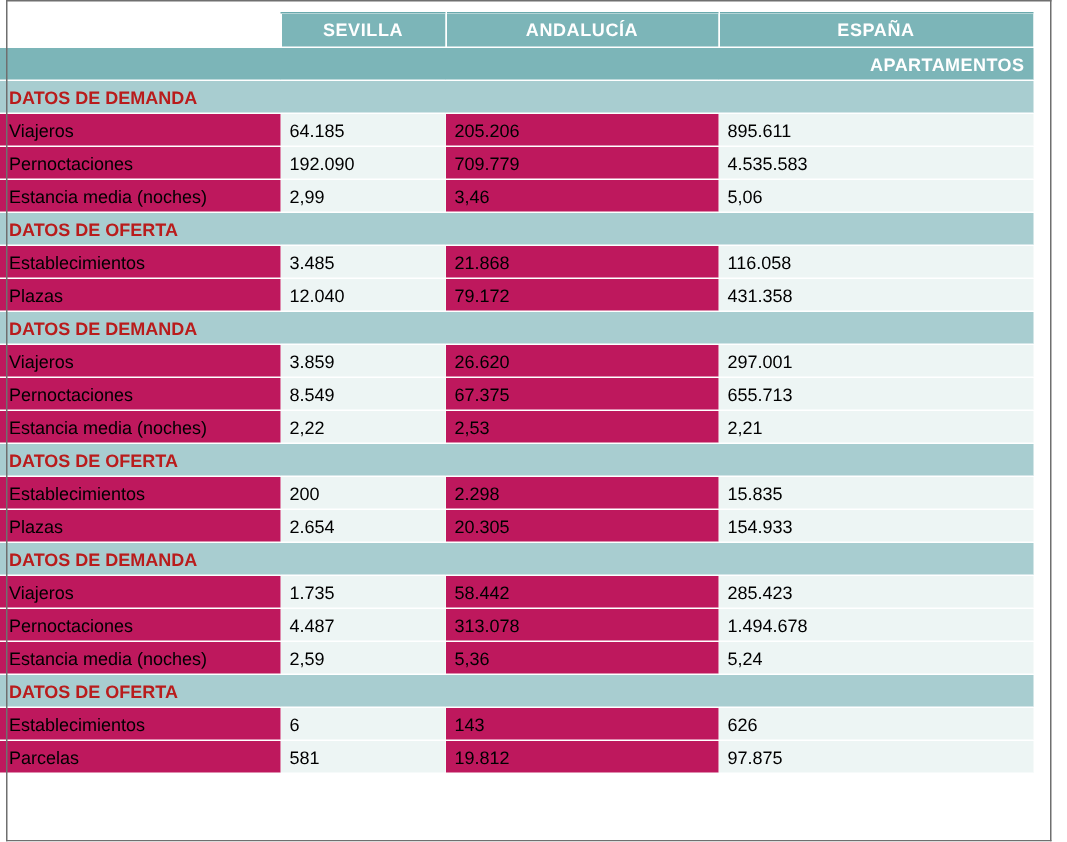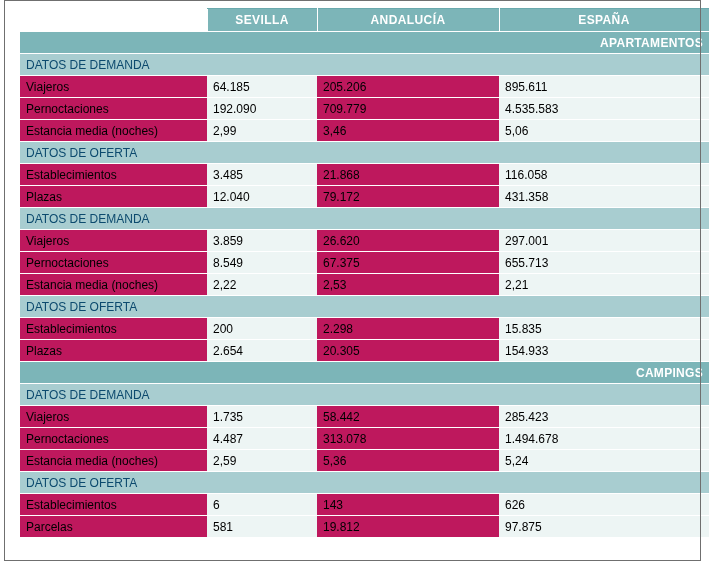--- a/index.html
+++ b/index.html
@@ -11,21 +11,21 @@
     font-family: "Liberation Sans", sans-serif;
     font-size: 12px;
     color: #000000;
   }
   #sheet {
     position: relative;
     width: 588px;
     height: 561px;
     box-sizing: border-box;
     background: #ffffff;
-    padding: 4px 6px 4px 20px;
+    padding: 4px 6px 4px 0;
   }
   table.grid {
     border-collapse: collapse;
     table-layout: fixed;
     width: 699px;
     margin-top: 4px;
   }
   table.grid td {
     height: 21px;
     padding: 0 6px;
@@ -66,22 +66,22 @@
     color: #ffffff;
     font-weight: bold;
     letter-spacing: .3px;
     border-bottom: 1px solid #ffffff;
     border-top: 1px solid #ffffff;
     text-align: right;
   }
   
   tr.subband td {
     background: #a8cdd0;
-    color: #0c4a6e;
-    font-weight: normal;
+    color: #b91c1c;
+    font-weight: bold;
     border-bottom: 1px solid #ffffff;
     border-top: 1px solid #ffffff;
   }
   
   tr.data td.label {
     background: #be185d;
     text-align: left;
     border-bottom: 1px solid #ffffff;
   }
   tr.data td.num {
@@ -224,24 +224,20 @@
           <td class="num">15.835</td>
           <td class="tail"></td>
         </tr>
         <tr class="data">
           <td class="label">Plazas</td>
           <td class="num">2.654</td>
           <td class="num alt">20.305</td>
           <td class="num">154.933</td>
           <td class="tail"></td>
         </tr>
-        <tr class="band">
-          <td colspan="4">CAMPINGS</td>
-          <td class="tail"></td>
-        </tr>
         <tr class="subband">
           <td colspan="4">DATOS DE DEMANDA</td>
           <td class="tail"></td>
         </tr>
         <tr class="data">
           <td class="label">Viajeros</td>
           <td class="num">1.735</td>
           <td class="num alt">58.442</td>
           <td class="num">285.423</td>
           <td class="tail"></td>

